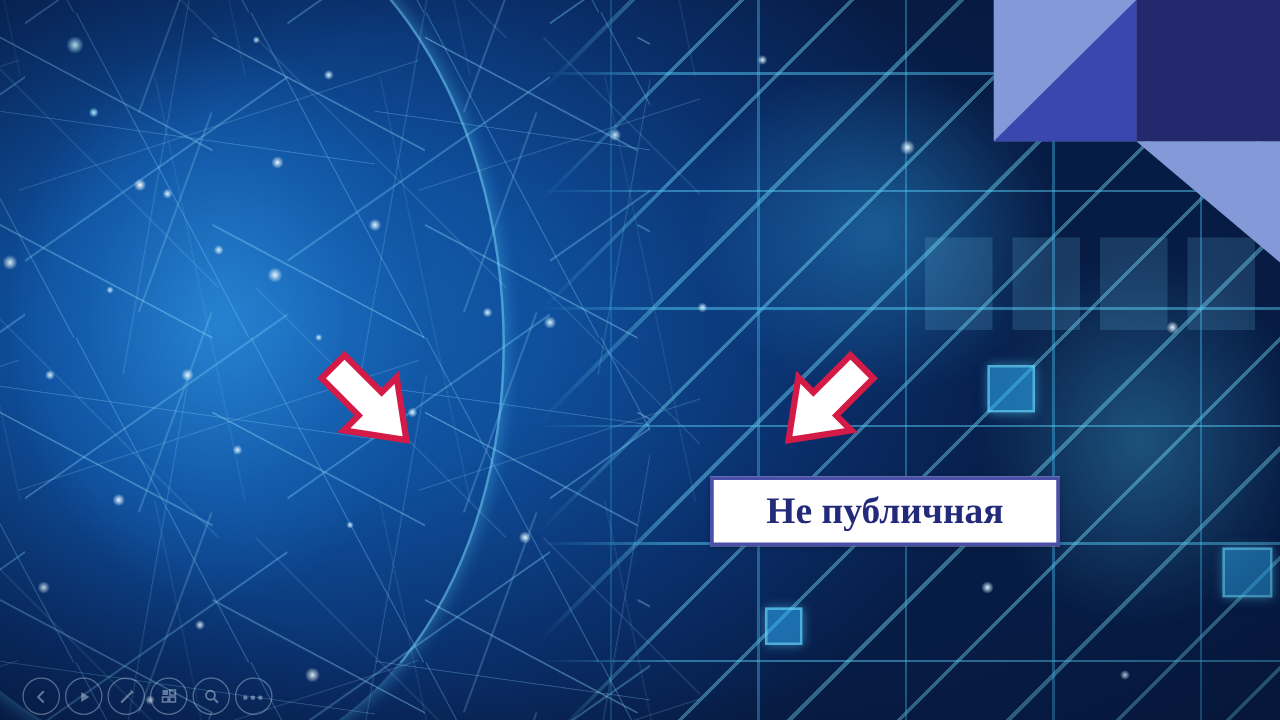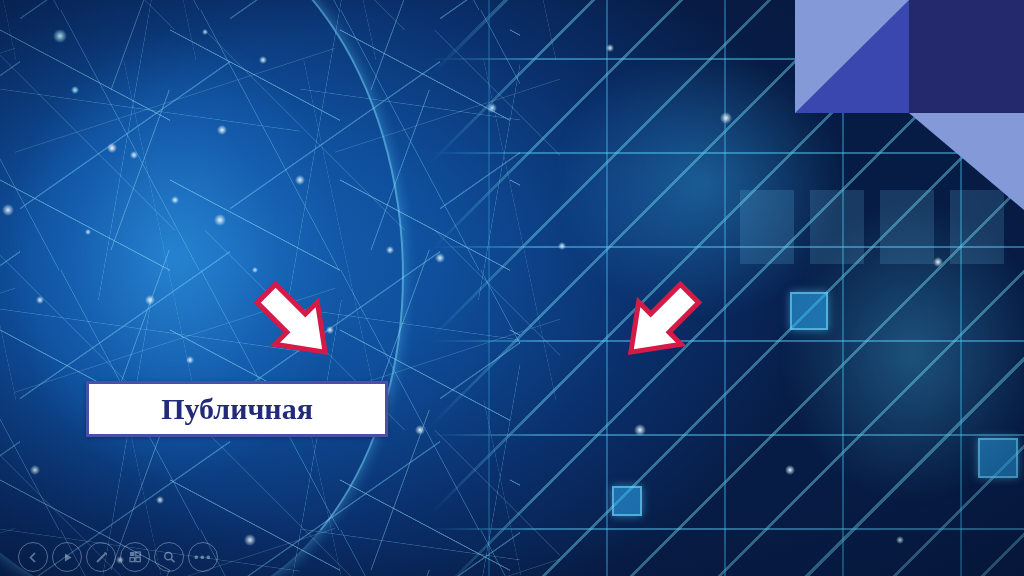--- a/index.html
+++ b/index.html
@@ -270,24 +270,24 @@
   </div>
 
   <div class="arrow" style="left:616px;top:272px;">
     <svg width="92" height="98" viewBox="0 0 92 98" aria-hidden="true">
       <g transform="rotate(45 46 49)">
         <polygon points="46,93 16,52 33,52 33,10 59,10 59,52 76,52" fill="#ffffff" stroke="#d41a47" stroke-width="5" stroke-linejoin="miter"></polygon>
       </g>
     </svg>
   </div>
 
-  <div class="label-box" id="box-left">
-    <span class="label-text">Публичная</span>
-  </div>
-
+
+  <div class="label-box" id="box-right">
+    <span class="label-text">Не публичная</span>
+  </div>
 
   <div class="toolbar">
 
     <div class="tb-btn">
       <svg width="13" height="13" viewBox="0 0 13 13">
         <polyline points="8,2 3.5,6.5 8,11" fill="none" stroke="currentColor" stroke-width="1.6"></polyline>
       </svg>
     </div>
 
     <div class="tb-btn">

